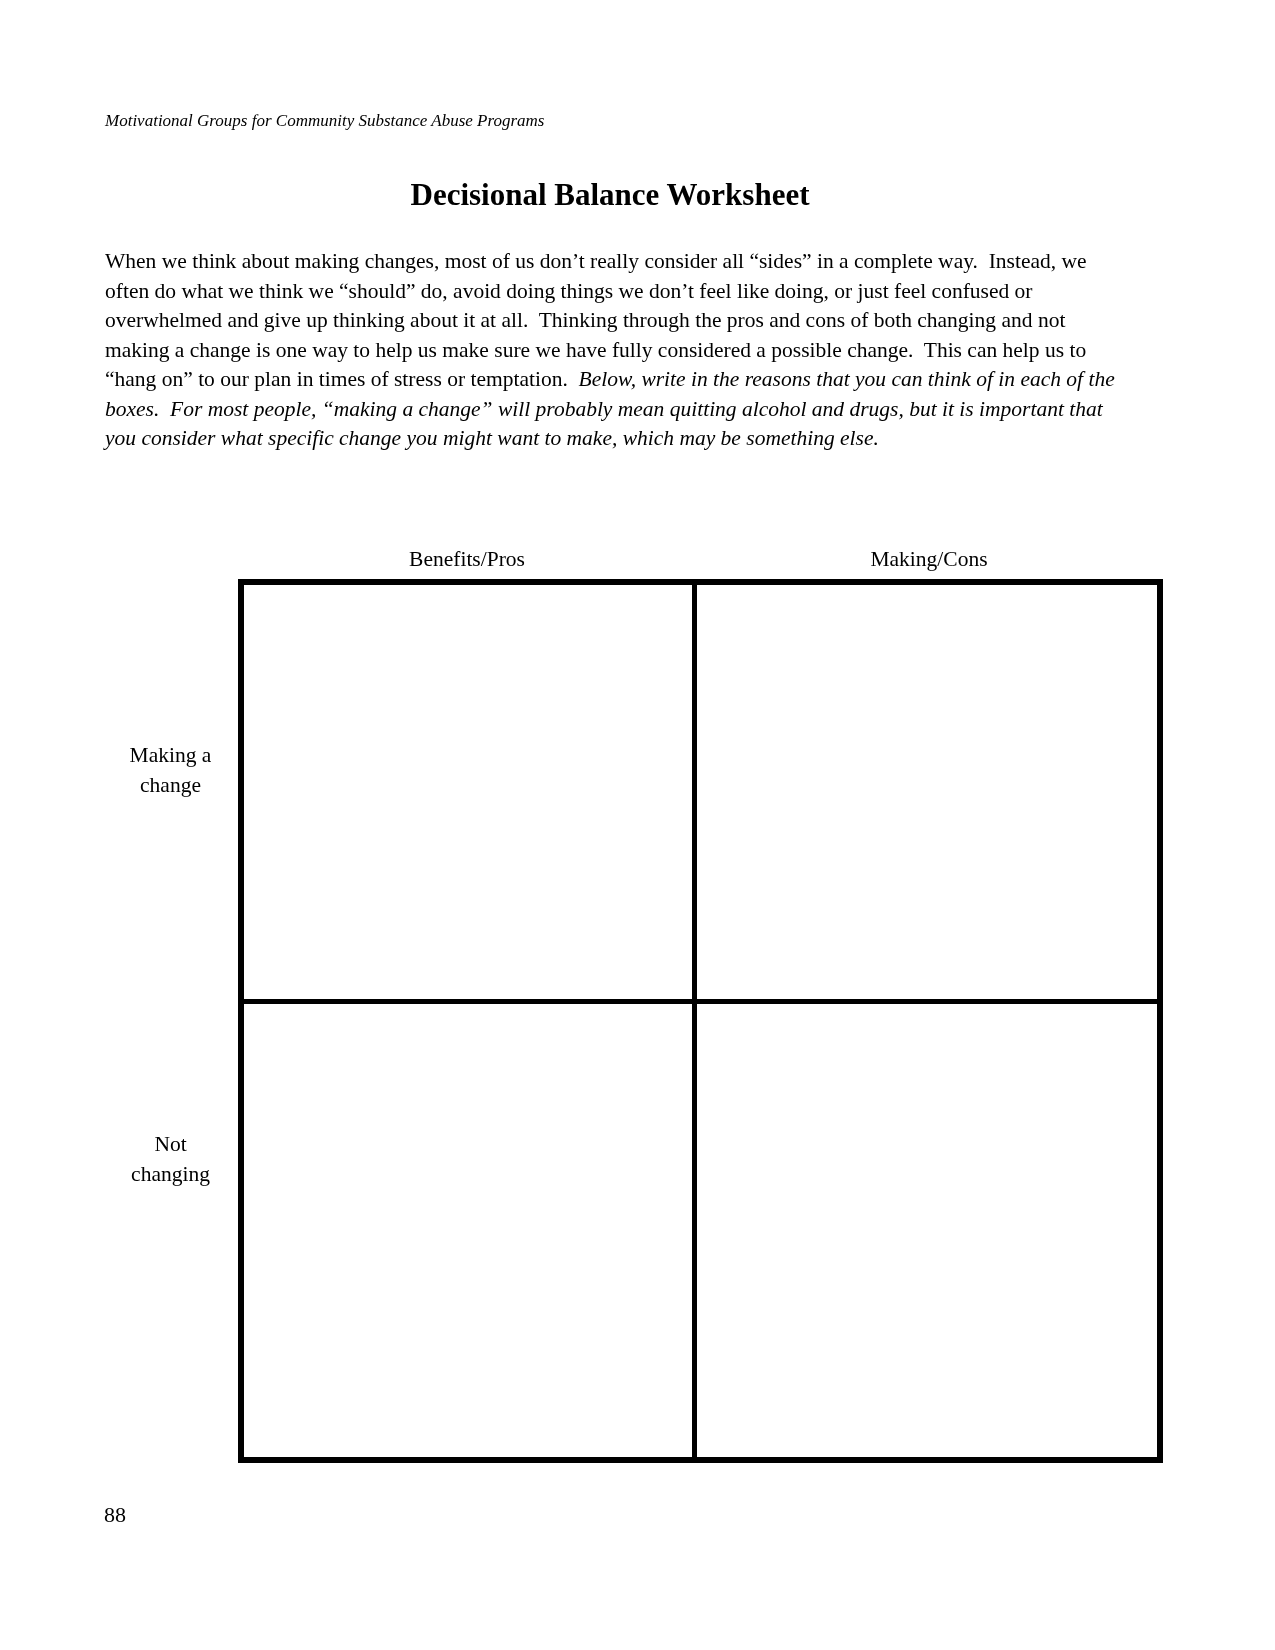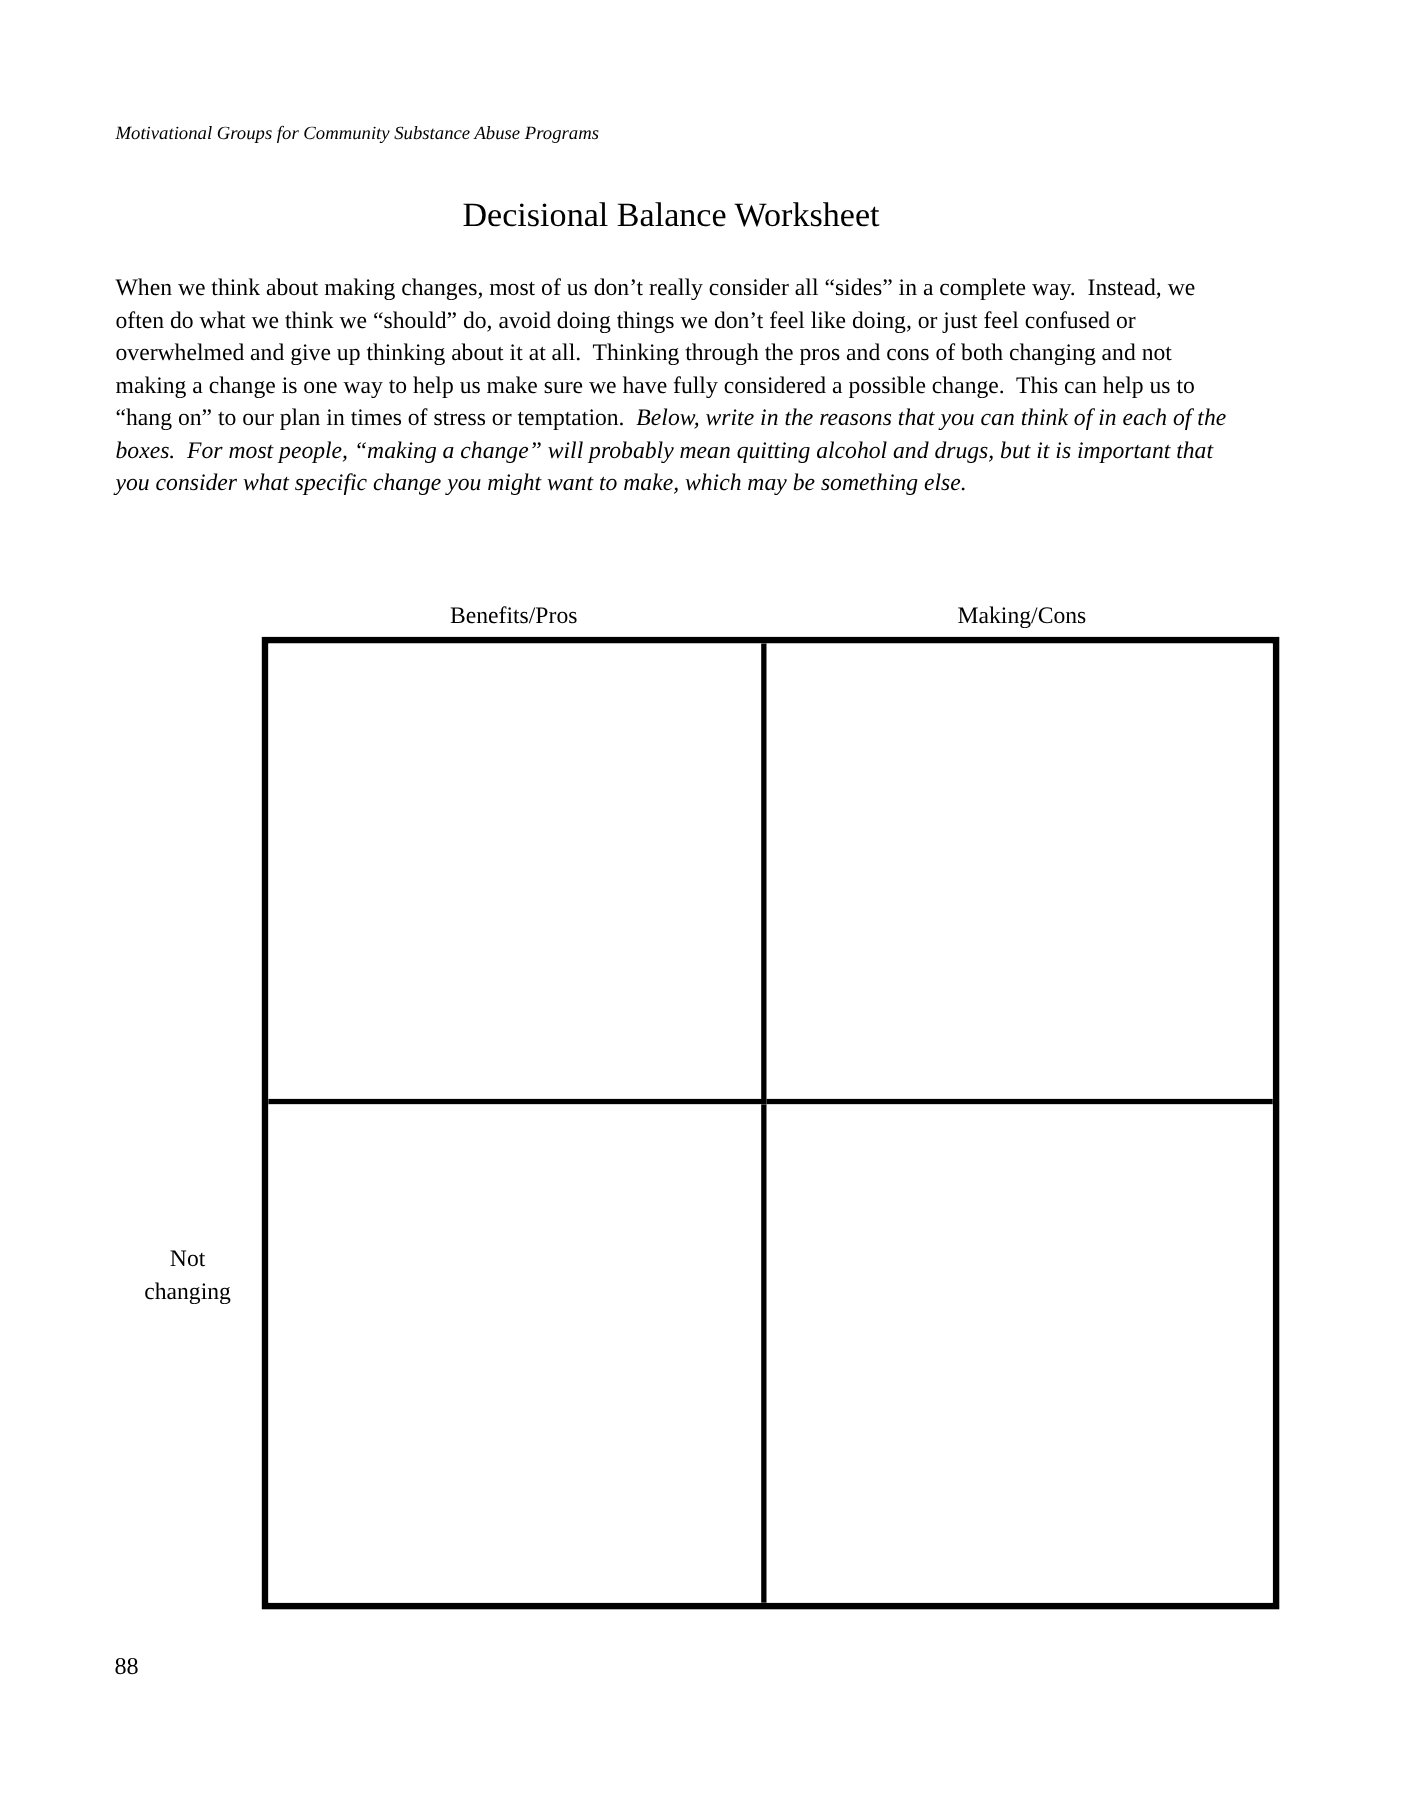--- a/index.html
+++ b/index.html
@@ -20,21 +20,21 @@
     font-size: 17px;
     line-height: 26px;
     white-space: nowrap;
   }
   .doc-title {
     position: absolute;
     left: 105px;
     top: 176px;
     width: 1010px;
     text-align: center;
-    font-weight: normal;
+    font-weight: bold;
     font-size: 31px;
     line-height: 38px;
   }
   .intro {
     position: absolute;
     left: 105px;
     top: 247px;
     width: 1015px;
     font-size: 21.5px;
     line-height: 29.5px;
@@ -95,20 +95,24 @@
   <div class="running-header">Motivational Groups for Community Substance Abuse Programs</div>
 
   <div class="doc-title">Decisional Balance Worksheet</div>
 
   <div class="intro"><span>When we think about making changes, most of us don’t really consider all “sides” in a complete way.  Instead, we often do what we think we “should” do, avoid doing things we don’t feel like doing, or just feel confused or overwhelmed and give up thinking about it at all.  Thinking through the pros and cons of both changing and not making a change is one way to help us make sure we have fully considered a possible change.  This can help us to “hang on” to our plan in times of stress or temptation.  </span><span class="italic-part">Below, write in the reasons that you can think of in each of the boxes.  For most people, “making a change” will probably mean quitting alcohol and drugs, but it is important that you consider what specific change you might want to make, which may be something else.</span></div>
 
   <div class="col-header benefits">Benefits/Pros</div>
 
   <div class="col-header costs">Making/Cons</div>
 
+  <div class="row-label making">
+    <div>Making a</div>
+    <div>change</div>
+  </div>
 
   <div class="row-label notchg">
     <div>Not</div>
     <div>changing</div>
   </div>
 
   <div class="balance-table">
     <div class="cell left-col top-row"></div>
     <div class="cell top-row"></div>
     <div class="cell left-col"></div>

